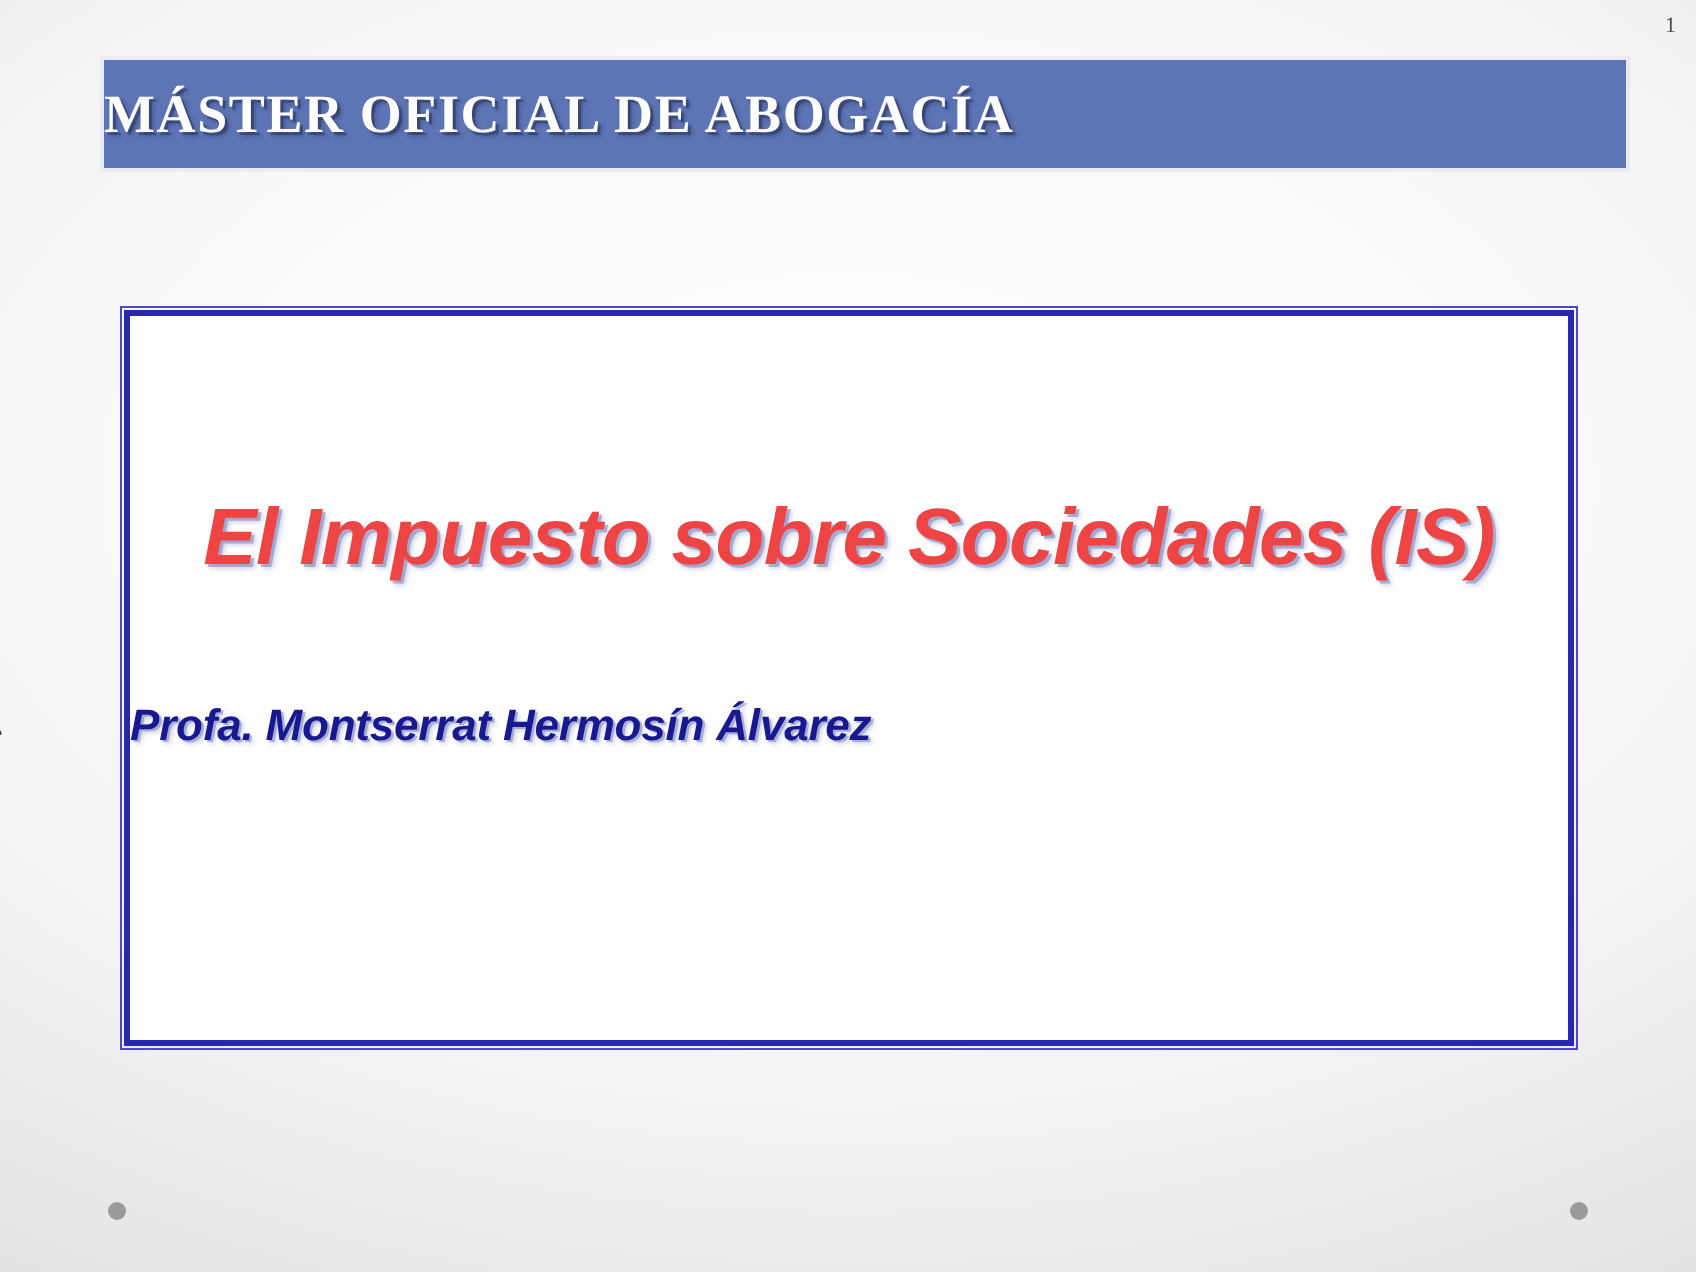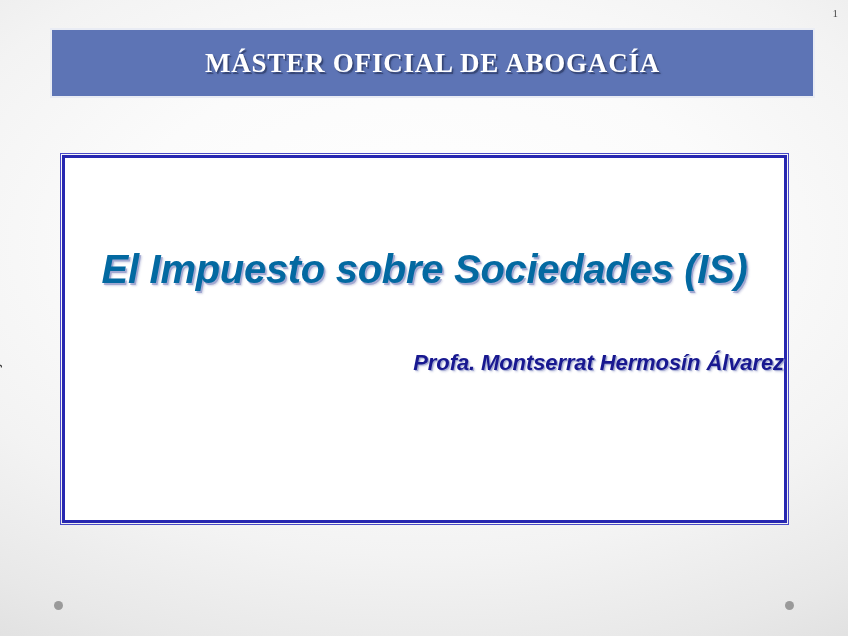--- a/index.html
+++ b/index.html
@@ -59,27 +59,26 @@
     letter-spacing: 0.15px;
     line-height: 1;
   }
 
   
   .header-banner {
     position: absolute;
     left: 50px;
     top: 28px;
     width: 765px;
-    height: 70px;
+    height: 58px;
     box-sizing: border-box;
     background: #5d74b5;
     border: 2px solid #e9ecf4;
     display: flex;
     align-items: center;
-    justify-content: center;
   }
 
   .header-title {
     font-family: "Liberation Serif", serif;
     font-size: 27px;
     font-weight: bold;
     color: #ffffff;
     letter-spacing: 0.8px;
     line-height: 1;
     text-shadow:
@@ -110,21 +109,21 @@
     width: 100%;
     margin-top: 86px;
     text-align: center;
   }
 
   .main-title {
     font-family: "Liberation Sans", sans-serif;
     font-size: 40px;
     font-weight: bold;
     font-style: italic;
-    color: #0369a1;
+    color: #ef4444;
     line-height: 1.28;
     letter-spacing: -0.3px;
     text-shadow:
       1.5px 1.5px 0px rgba(120, 130, 190, 0.55),
       2.5px 2.5px 2px rgba(110, 120, 180, 0.30);
     margin: 0;
     padding: 0 12px;
   }
 
   .author-line {
@@ -133,21 +132,21 @@
     font-weight: bold;
     font-style: italic;
     color: #181890;
     line-height: 1.2;
     letter-spacing: -0.1px;
     text-shadow:
       1.2px 1.2px 0px rgba(120, 130, 190, 0.55),
       2px 2px 2px rgba(110, 120, 180, 0.30);
     margin: 0;
     padding: 0 18px;
-    text-align: right;
+    text-align: left;
     width: 100%;
     margin-top: 55px;
   }
 
   
   .course-line {
     position: absolute;
     left: 0;
     right: 0;
     top: 554px;

